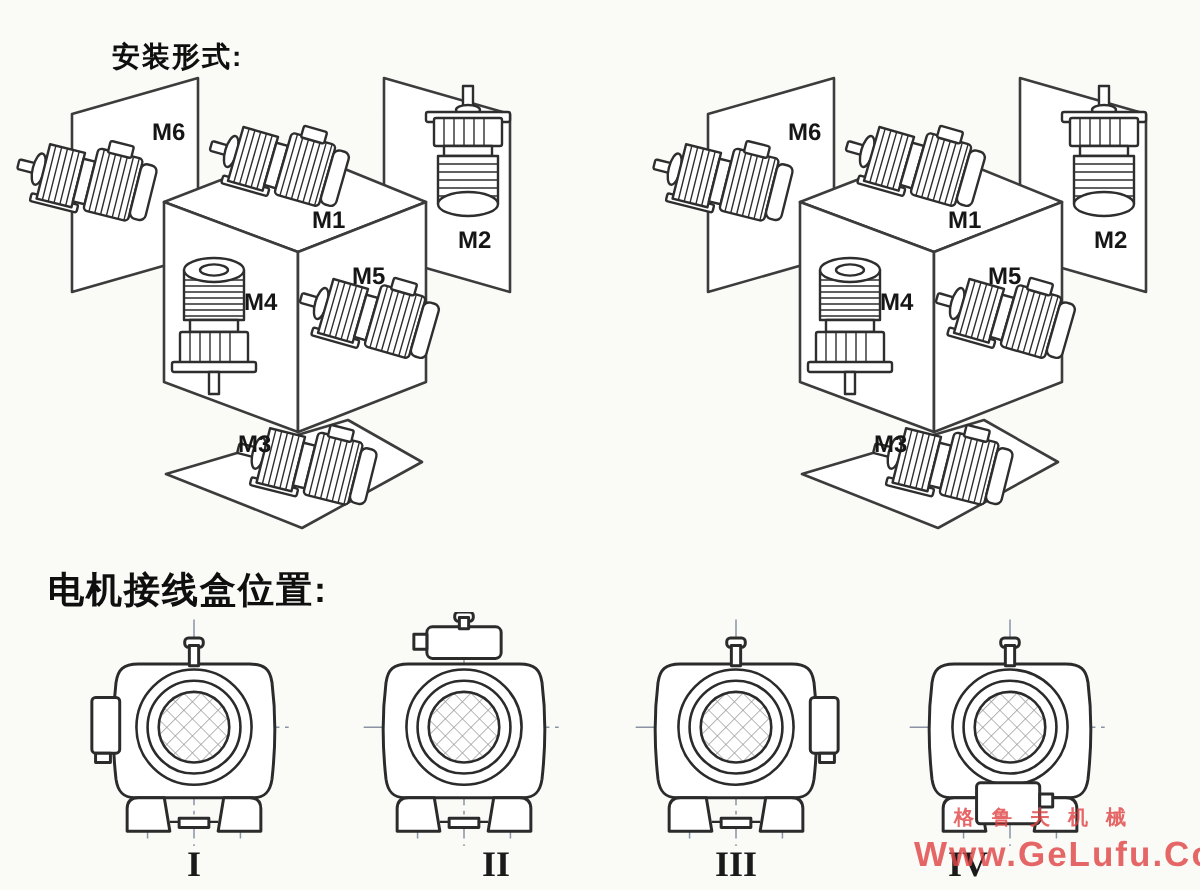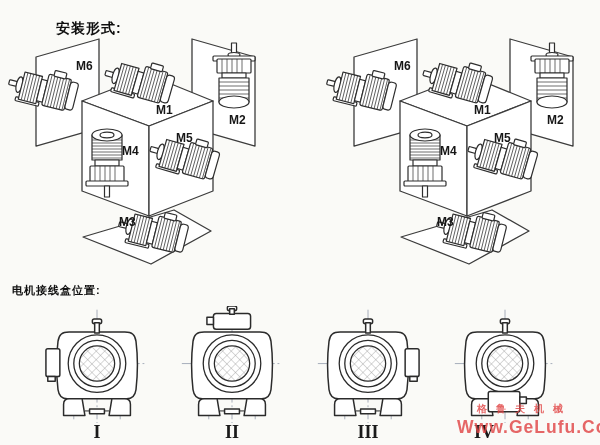--- a/index.html
+++ b/index.html
@@ -6,21 +6,21 @@
   body{
     width:600px;height:445px;position:relative;overflow:hidden;
     background:#fafaf7;
     font-family:"Liberation Sans", sans-serif;
     color:#141414;
   }
   .sec-title{
     position:absolute;font-weight:bold;font-size:14px;letter-spacing:1px;color:#0f0f0f;
   }
   #mount-title{left:12px;top:20px;margin-left:44px;}
-  #junction-title{left:12px;top:283px;font-size:11px;}
+  #junction-title{left:24px;top:283px;font-size:18px;}
   .diag{position:absolute;top:28px;}
   #diag-left{left:2px;}
   #diag-right{left:320px;}
   .mview{position:absolute;top:306px;}
   .numeral{
     position:absolute;top:422px;width:40px;text-align:center;
     font-family:"Liberation Serif", serif;font-weight:bold;font-size:18px;color:#1a1a1a;
   }
   .watermark{
     position:absolute;font-weight:bold;white-space:nowrap;pointer-events:none;
@@ -156,18 +156,18 @@
   <rect class="ln" x="48" y="109" width="16" height="5"></rect>
 </svg>
 <svg class="mview" style="left:453px" width="104" height="117" viewBox="0 -2 112 126">
   <use href="#mv-base"></use>
   <use href="#eyebolt"></use>
   <rect class="ln" x="38" y="90" width="34" height="22" rx="2"></rect>
   <rect class="ln" x="72" y="96" width="7" height="7"></rect>
 </svg>
 
 <div class="numeral" style="left:77px">I</div>
-<div class="numeral" style="left:212px">II</div>
+<div class="numeral" style="left:228px">II</div>
 <div class="numeral" style="left:348px">III</div>
 <div class="numeral" style="left:464px">IV</div>
 
 <div class="watermark" id="wm-brand" style="color: rgba(225, 70, 70, 0.82);">格鲁夫机械</div>
 <div class="watermark" id="wm-url" style="color: rgba(225, 70, 70, 0.82);">Www.GeLufu.Com</div>
 
 </body></html>

